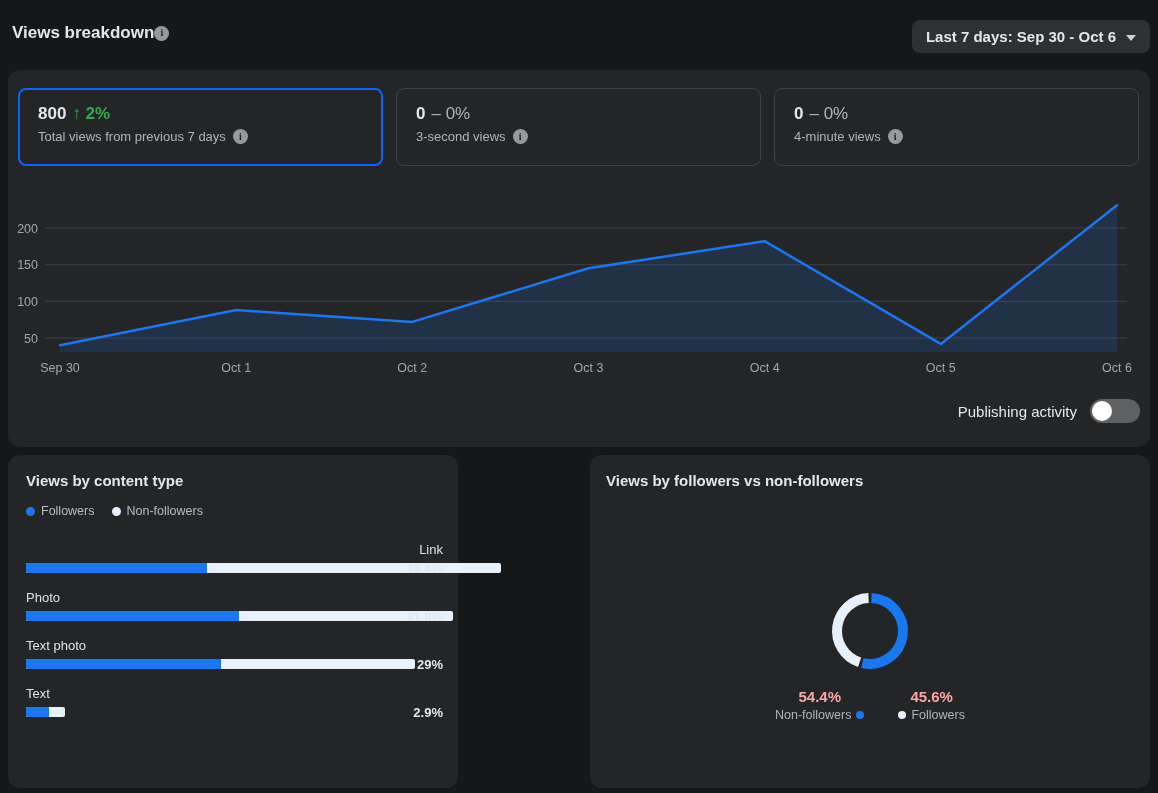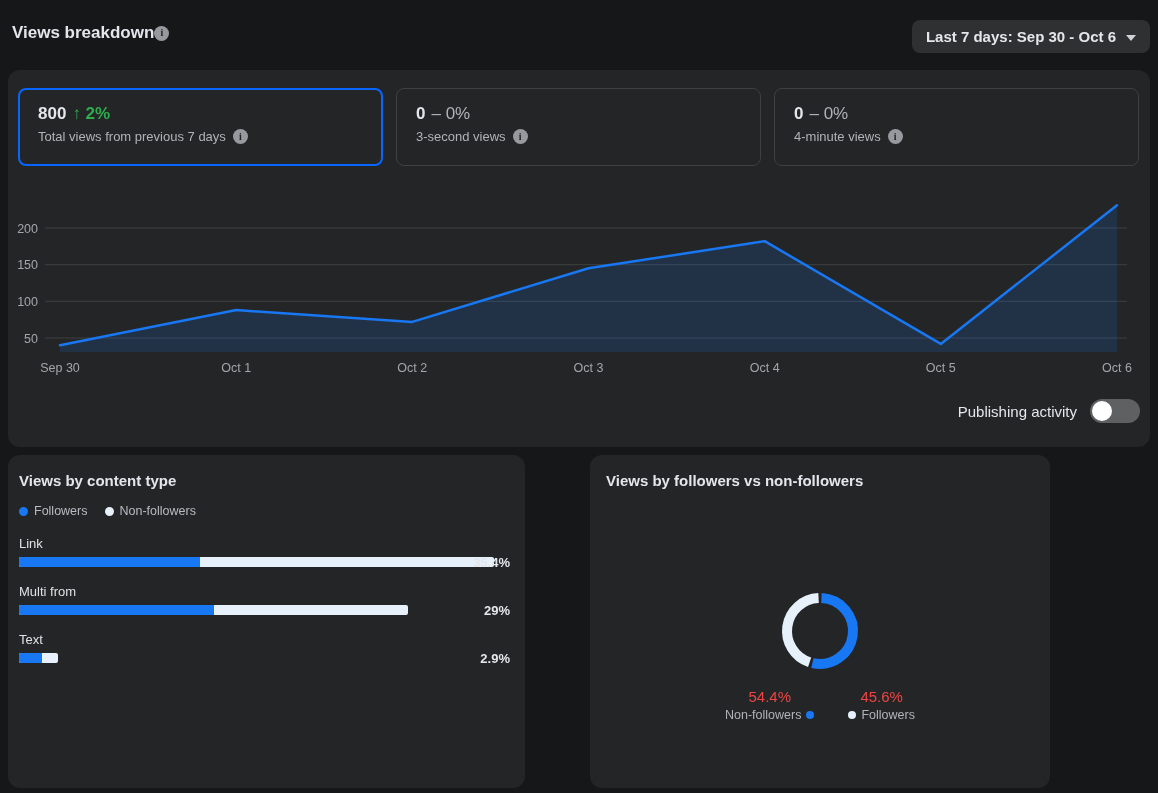--- a/index.html
+++ b/index.html
@@ -23,22 +23,22 @@
   .date-dropdown{
     position:absolute;right:8px;top:20px;height:33px;border-radius:8px;
     background:#2F3031;display:flex;align-items:center;gap:10px;padding:0 14px;
     color:#E4E6EB;font-size:15px;font-weight:600;cursor:pointer;border:none;
   }
   .caret{width:0;height:0;border-left:5px solid transparent;border-right:5px solid transparent;
     border-top:6px solid #CFD1D5;margin-top:2px;}
   
   .panel{position:absolute;background:#242526;border-radius:12px;box-sizing:border-box;}
   #panel-top{left:8px;top:70px;width:1142px;height:377px;}
-  #panel-content-type{left:8px;top:455px;width:517px;height:333px;padding:16px 15px 16px 11px;}
-  #panel-follow{left:590px;top:455px;width:460px;height:333px;padding:16px;}
+  #panel-content-type{left:8px;top:455px;width:450px;height:333px;padding:16px 15px 16px 18px;}
+  #panel-follow{left:590px;top:455px;width:560px;height:333px;padding:16px;}
   .panel-title{color:#E4E6EB;font-size:15px;font-weight:700;line-height:19px;}
   
   .cards{position:absolute;left:10px;top:18px;display:flex;gap:13px;}
   .card{
     width:365px;height:78px;border-radius:8px;box-sizing:border-box;
     border:1px solid #3E4042;padding:15px 19px;cursor:pointer;background:#242526;
   }
   .card.selected{border:2px solid #0866FF;padding:14px 18px;}
   .card-value{font-size:17px;font-weight:700;color:#E4E6EB;line-height:20px;}
   .card-delta{margin-left:6px;}
@@ -54,32 +54,32 @@
   .toggle{width:50px;height:24px;border-radius:12px;background:#5E6062;position:relative;cursor:pointer;}
   .toggle-knob{position:absolute;left:2px;top:2px;width:20px;height:20px;border-radius:50%;background:#fff;}
   
   .legend{display:flex;gap:17px;margin-top:14px;align-items:center;}
   .legend-item{display:flex;align-items:center;gap:6px;color:#B8BBC0;font-size:12.5px;}
   .dot{width:9px;height:9px;border-radius:50%;display:inline-block;flex:0 0 auto;}
   .dot--blue{background:#1877F2;}
   .dot--light{background:#E7F1FB;}
   #bars{margin-top:2px;}
   .bar-row{margin-top:17px;}
-  .bar-row:first-child{margin-top:18px;}
+  .bar-row:first-child{margin-top:24px;text-align:right;}
   .bar-label{color:#DFE1E5;font-size:13px;line-height:15px;}
   .bar-line{position:relative;height:10px;margin-top:6px;}
   .bar-track{height:10px;background:#E7F1FB;border-radius:2px;overflow:hidden;}
   .bar-fill{height:100%;background:#1877F2;}
   .bar-value{position:absolute;right:0;top:50%;transform:translateY(-50%);
     font-size:13px;font-weight:700;color:#E4E6EB;}
   
   #donut{display:block;margin:91px auto 0 auto;}
   .donut-stats{display:flex;justify-content:center;gap:34px;margin-top:8px;}
   .donut-stat{text-align:center;}
-  .donut-stat-value{color:#ef4444;font-size:15px;font-weight:400;line-height:16px;}
+  .donut-stat-value{color:#fca5a5;font-size:15px;font-weight:700;line-height:16px;}
   .donut-stat-label{margin-top:3px;color:#B0B3B8;font-size:12.5px;display:flex;align-items:center;gap:5px;justify-content:center;}
 </style>
 </head>
 <body>
 
 <div class="header-title">
   <span>Views breakdown</span>
   <span class="info-icon">i</span>
 </div>
 
@@ -164,23 +164,30 @@
       <div class="bar-row">
         <div class="bar-label">Link</div>
         <div class="bar-line">
           <div class="bar-track" style="width:475.0px">
             <div class="bar-fill" style="width:38.0%"></div>
           </div>
           <span class="bar-value">35.4%</span>
         </div>
       </div>
       <div class="bar-row">
-      </div>
-      <div class="bar-row">
-        <div class="bar-label">Multi from</div>
+        <div class="bar-label">Photo</div>
+        <div class="bar-line">
+          <div class="bar-track" style="width:426.7px">
+            <div class="bar-fill" style="width:50.0%"></div>
+          </div>
+          <span class="bar-value">31.8%</span>
+        </div>
+      </div>
+      <div class="bar-row">
+        <div class="bar-label">Text photo</div>
         <div class="bar-line">
           <div class="bar-track" style="width:389.1px">
             <div class="bar-fill" style="width:50.0%"></div>
           </div>
           <span class="bar-value">29%</span>
         </div>
       </div>
       <div class="bar-row">
         <div class="bar-label">Text</div>
         <div class="bar-line">

